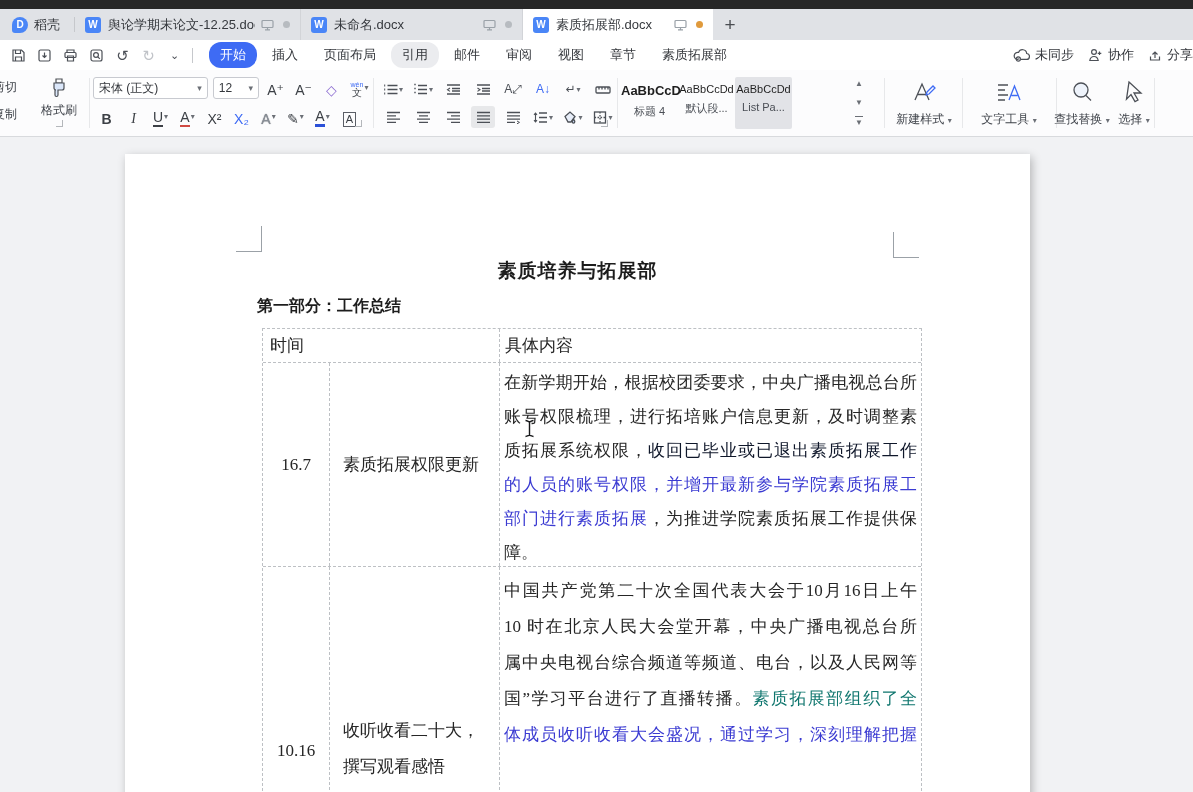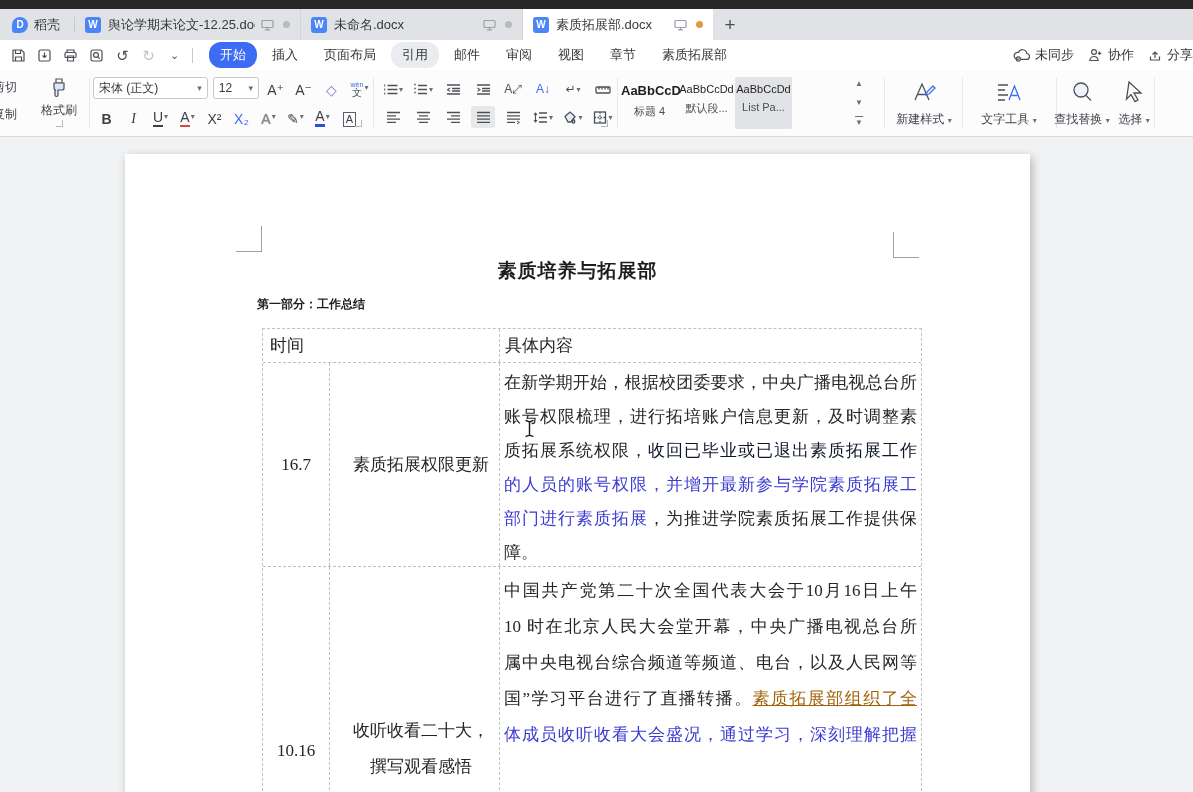--- a/index.html
+++ b/index.html
@@ -85,37 +85,37 @@
   
   .docarea { position:absolute; top:137px; left:0; right:0; bottom:0; background:#f1f2f4; }
   .page { position:absolute; left:125px; top:17px; width:905px; height:700px; background:#fff;
           box-shadow:2px 3px 9px rgba(0,0,0,.26);
           font-family:"Liberation Serif","DejaVu Serif",serif; color:#262626; }
   .mark { position:absolute; width:26px; height:26px; }
   .mark.l { left:111px; top:72px; border-right:1px solid #9ba1a7; border-bottom:1px solid #9ba1a7; }
   .mark.r { left:768px; top:78px; border-left:1px solid #9ba1a7; border-bottom:1px solid #9ba1a7; }
   .doc-title { position:absolute; left:0; right:0; top:104px; text-align:center;
                font-size:19px; font-weight:bold; letter-spacing:1px; color:#1d1d1d; }
-  .doc-heading { position:absolute; left:132px; top:142px; font-size:12px; font-weight:bold; color:#1d1d1d; }
+  .doc-heading { position:absolute; left:132px; top:142px; font-size:16px; font-weight:bold; color:#1d1d1d; }
   .dtable { position:absolute; left:137px; top:174px; width:660px;
             border:1px dashed #bdc0c4; font-size:17px; }
   .trow { display:flex; }
   .trow + .trow { border-top:1px dashed #bdc0c4; }
   .tc { overflow:hidden; }
   .c1 { width:66px; }
   .c2 { width:170px; border-left:1px dashed #bdc0c4; }
   .c3 { flex:1; border-left:1px dashed #bdc0c4; }
   .thead { height:33px; }
   .thead .tc { display:flex; align-items:center; }
   .thead .c1 { padding-left:7px; } .thead .c2 { padding-left:13px;margin-top:44px; } .thead .c3 { padding-left:5px; }
   .r1 { height:204px; } .r2 { height:289px; }
   .time { display:flex; justify-content:center; }
   .r1 .time { align-items:center; }
   .r2 .time { align-items:flex-start; padding-top:174px; }
-  .work { display:flex; flex-direction:column; padding-left:13px; line-height:36px;align-items:center; }
+  .work { display:flex; flex-direction:column; padding-left:13px; line-height:36px; }
   .r1 .work { justify-content:center; }
   .r2 .work { padding-top:146px; }
   .content { padding:3px 4px 0 4px; }
   .r1 .content .doc-line { line-height:34px; }
   .r2 .content { padding-top:6px; }
   .r2 .content .doc-line { line-height:36px; }
   .doc-line.full { text-align:justify; text-align-last:justify; }
   .ibeam { position:absolute; left:524px; top:282px; color:#17181a; }
   .ibeam svg { display:block; stroke:currentColor; fill:none; stroke-width:1.4; }
 </style>
@@ -509,21 +509,21 @@
       <div class="trow r2">
         <div class="tc c1 time">10.16</div>
         <div class="tc c2 work">
             <div class="doc-line"><span>收听收看二十大，</span></div>
             <div class="doc-line"><span>撰写观看感悟</span></div>
           </div>
         <div class="tc c3 content">
             <div class="doc-line full"><span>中国共产党第二十次全国代表大会于10月16日上午</span></div>
             <div class="doc-line full"><span>10 时在北京人民大会堂开幕，中央广播电视总台所</span></div>
             <div class="doc-line full"><span>属中央电视台综合频道等频道、电台，以及人民网等</span></div>
-            <div class="doc-line full"><span>国”学习平台进行了直播转播。</span><span style="color: #a16207; text-decoration: underline;">素质拓展部组织了全</span></div>
+            <div class="doc-line full"><span>国”学习平台进行了直播转播。</span><span style="color: #0f766e;">素质拓展部组织了全</span></div>
             <div class="doc-line full"><span style="color: rgb(59, 59, 210);">体成员收听收看大会盛况，通过学习，深刻理解把握</span></div>
             <div class="doc-line full"></div>
           </div>
       </div>
     </div>
   </div>
 
   <span class="ibeam">
     <svg width="11" height="19" viewBox="0 0 11 19">
       <path d="M1.5 1.5c2 0 3 1.2 4 1.2s2-1.2 4-1.2M5.5 2.7v13.6M1.5 17.5c2 0 3-1.2 4-1.2s2 1.2 4 1.2"></path>

